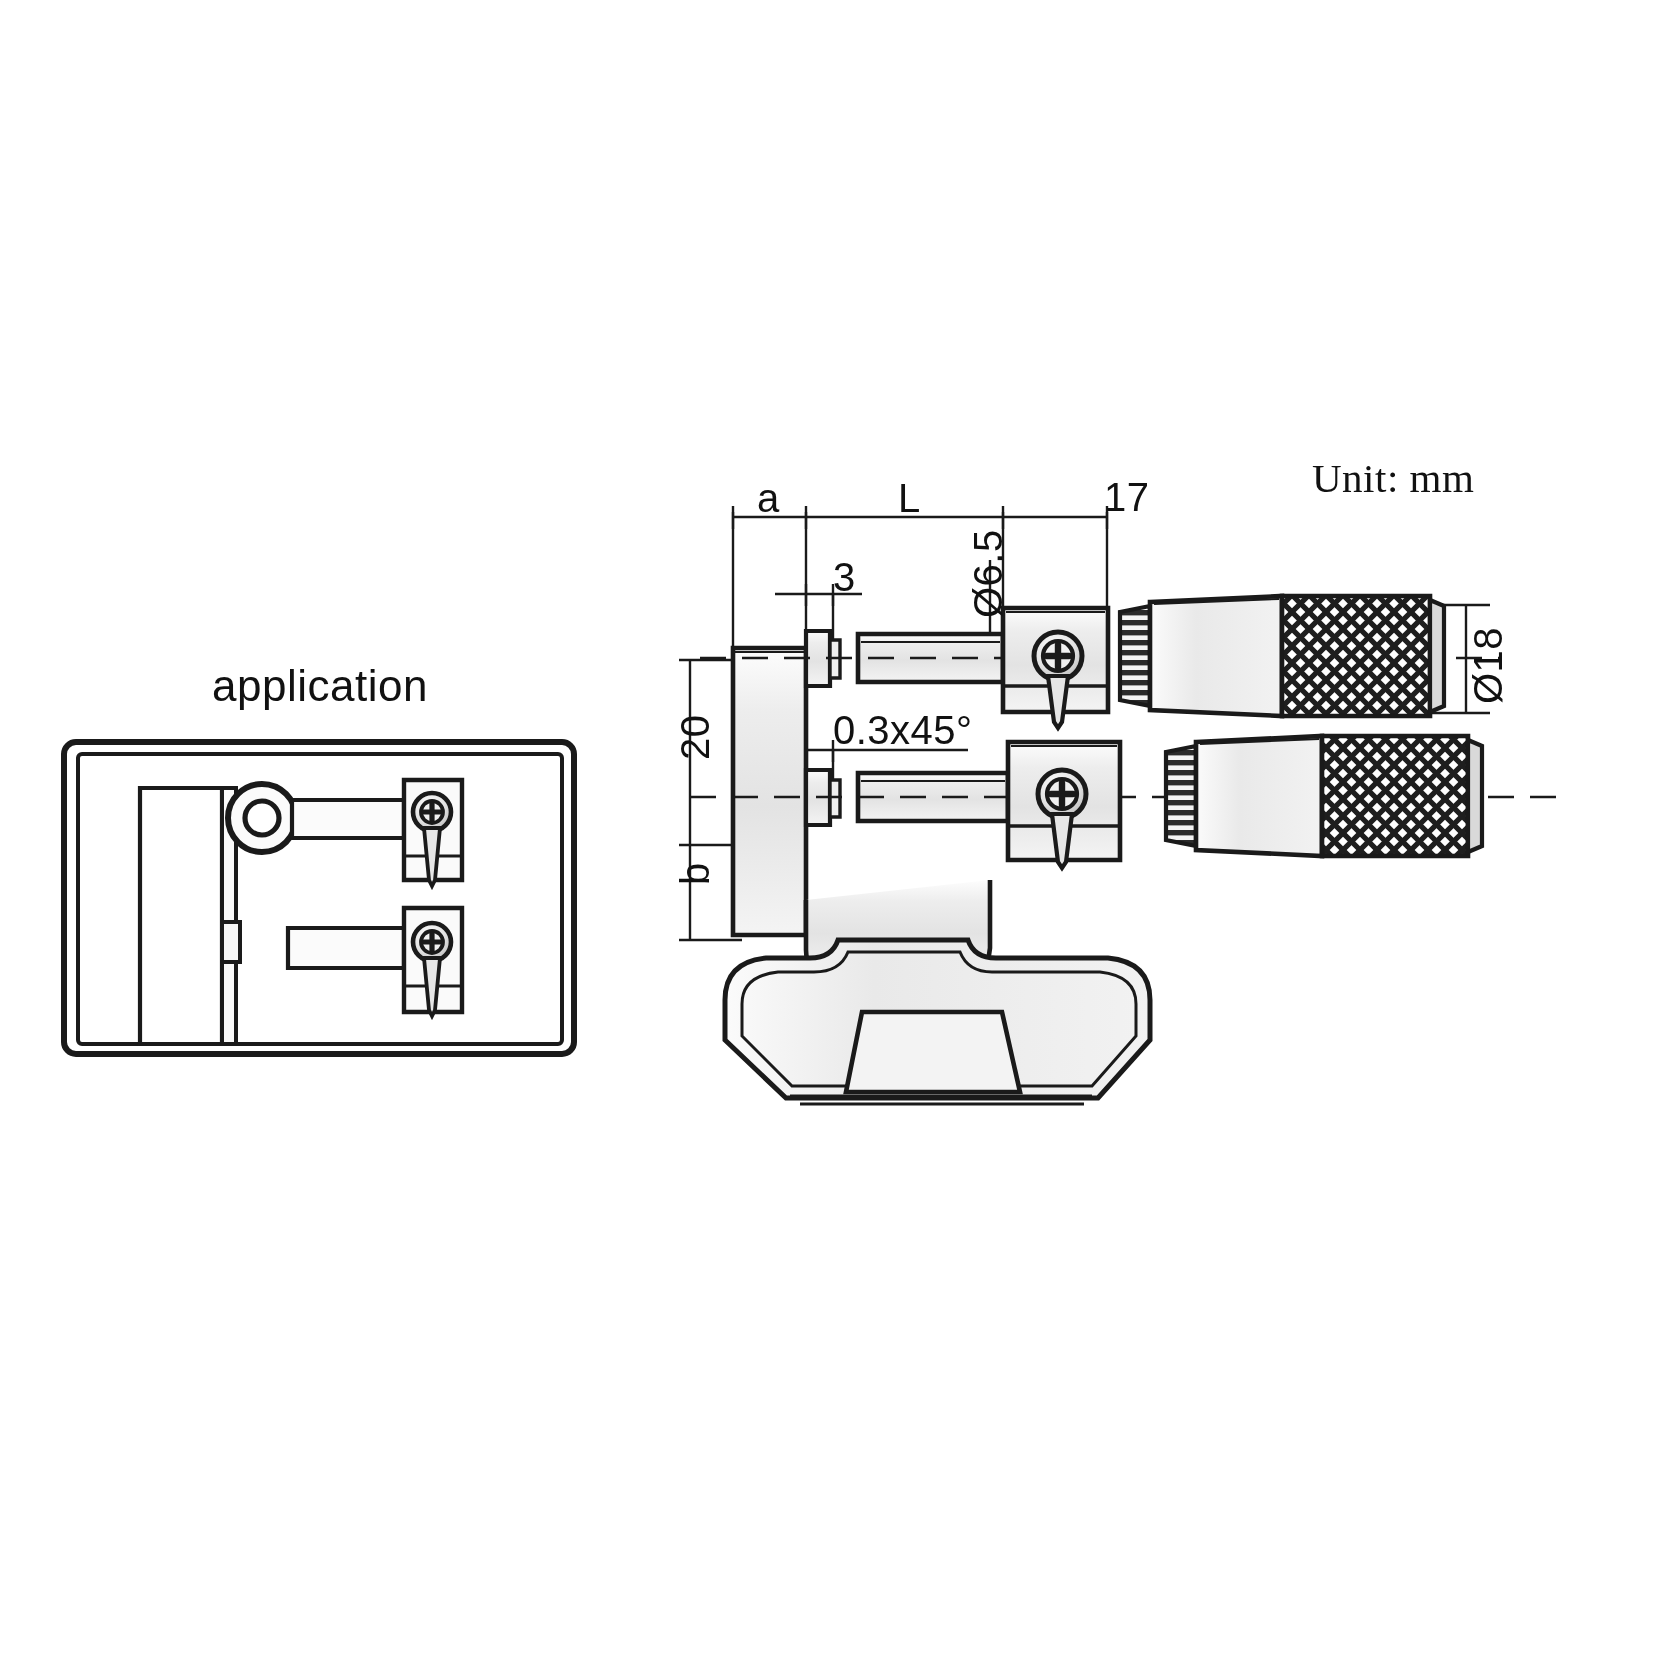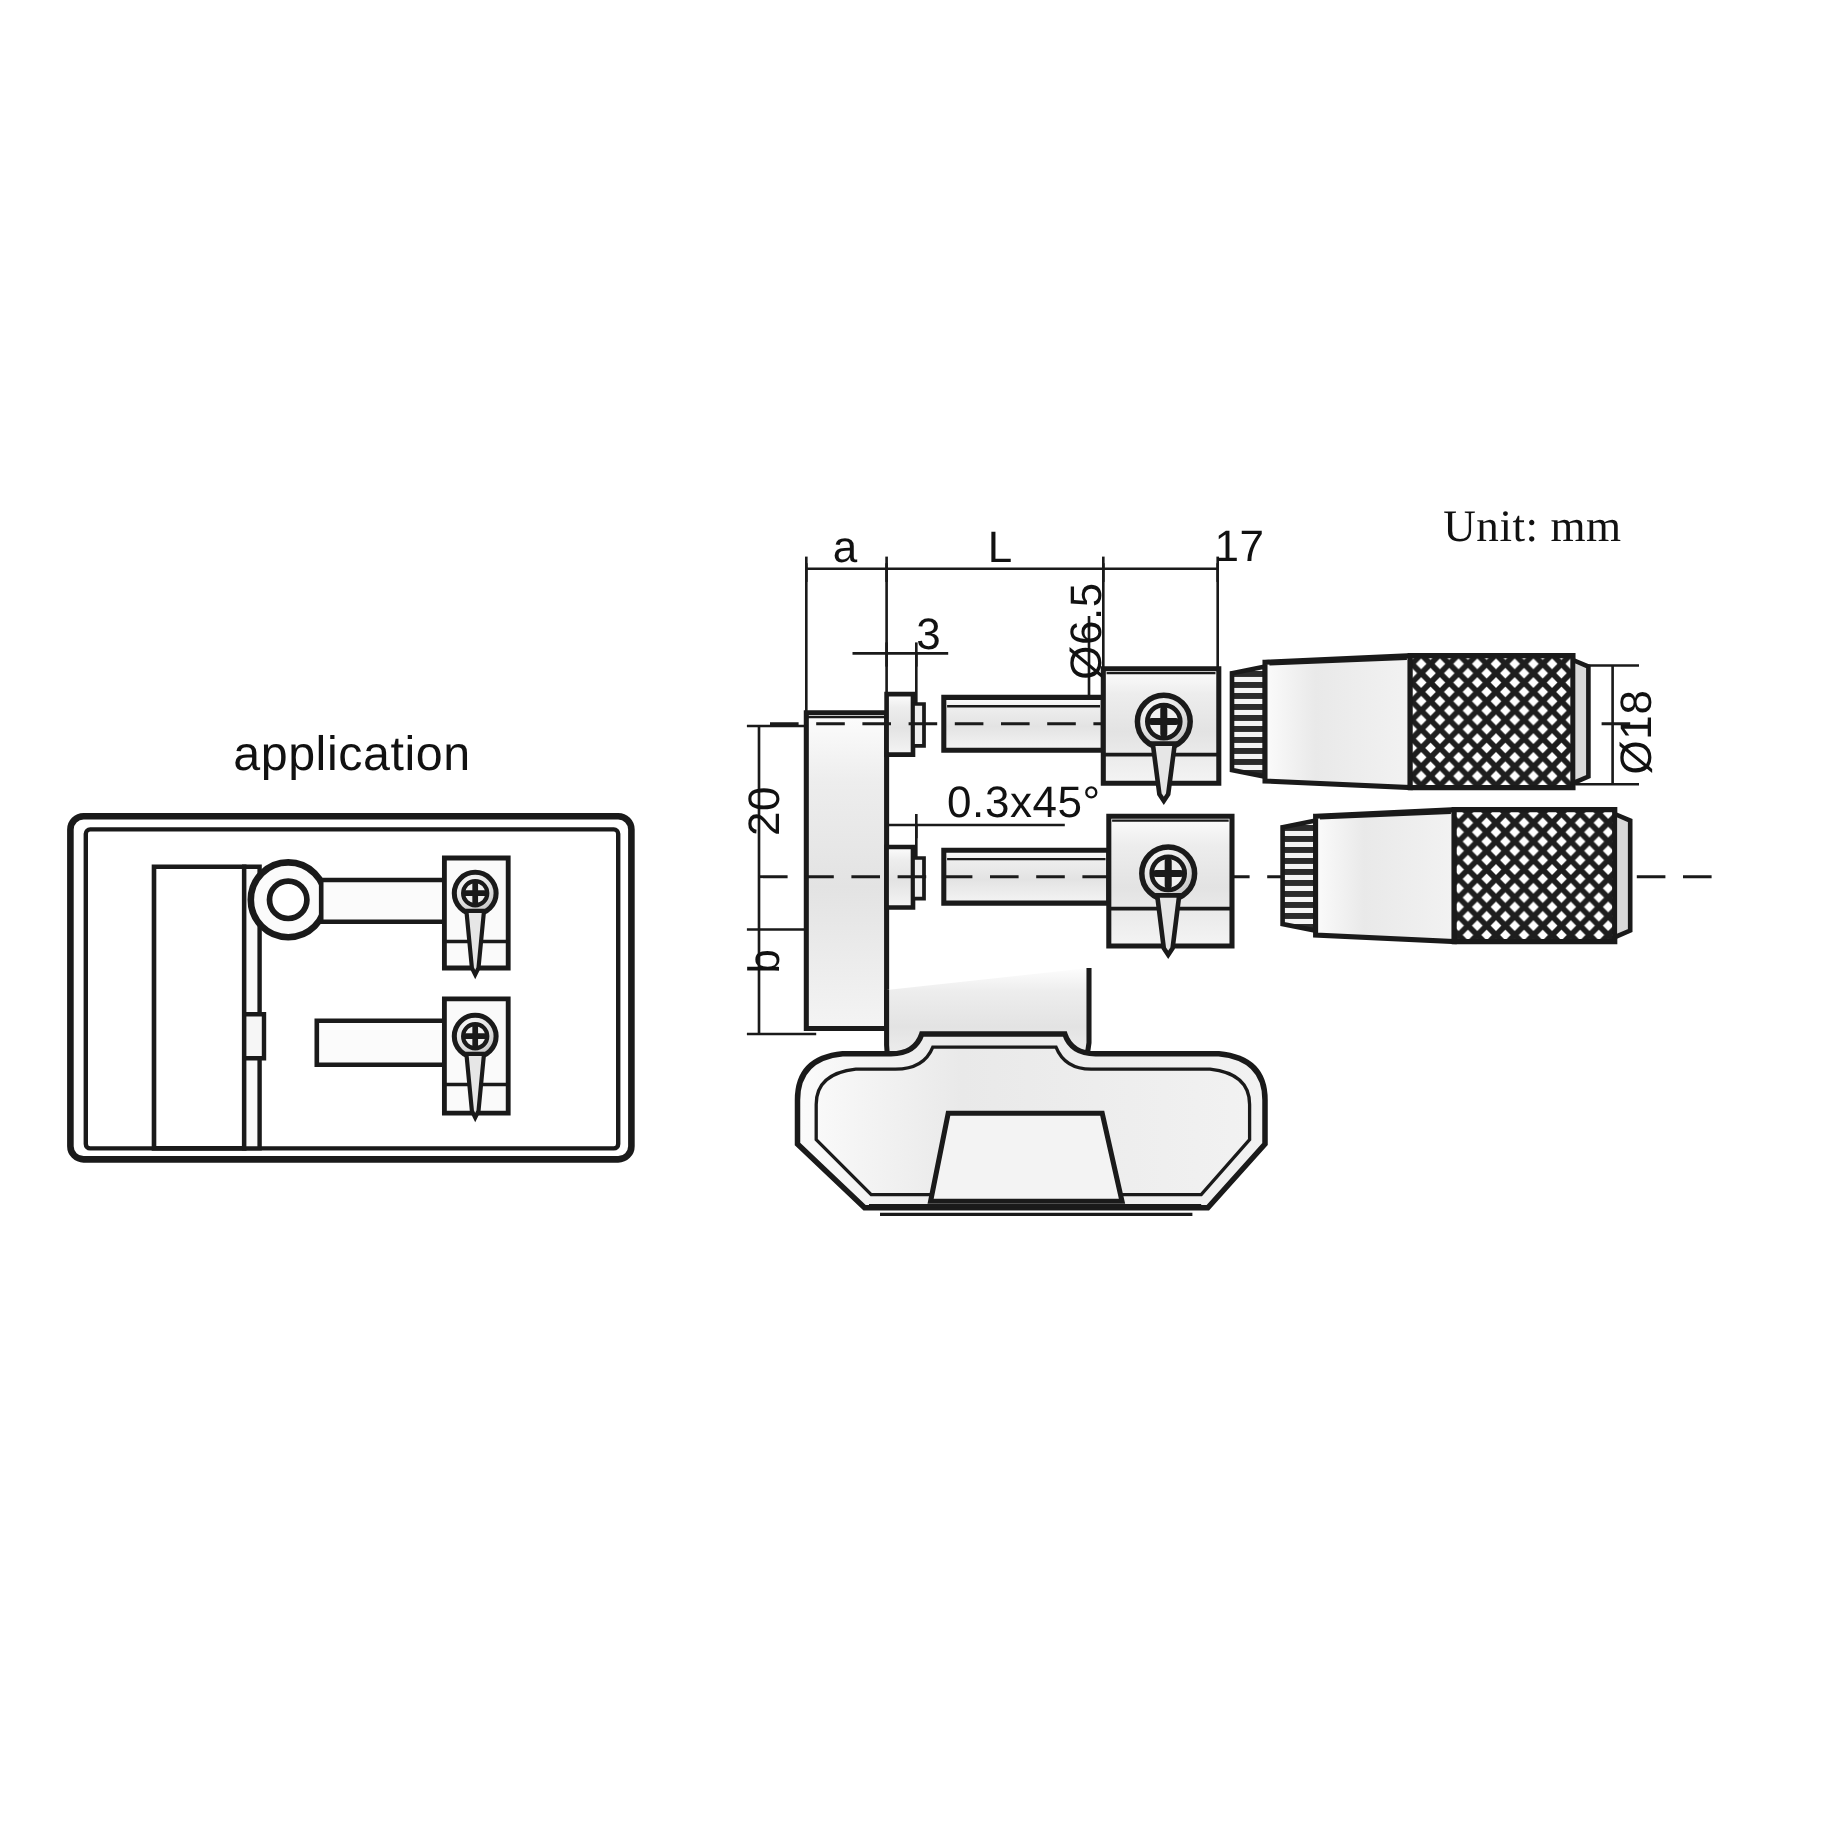--- a/index.html
+++ b/index.html
@@ -34,21 +34,21 @@
     color: #111;
     line-height: 1;
     letter-spacing: 0.5px;
   }
   .lbl-unit   { left: 1312px; top: 458px;  font-size: 41px; font-family: Liberation Serif, serif; }
   .lbl-app    { left: 168px;  top: 664px;  font-size: 44px; margin-left: 44px; }
   .lbl-a      { left: 757px;  top: 478px;  font-size: 40px; }
   .lbl-L      { left: 898px;  top: 478px;  font-size: 40px; }
   .lbl-17     { left: 1104px; top: 477px;  font-size: 40px; }
   .lbl-3      { left: 833px;  top: 557px;  font-size: 40px; }
-  .lbl-chamf  { left: 861px;  top: 710px;  font-size: 40px; }
+  .lbl-chamf  { left: 833px;  top: 710px;  font-size: 40px; }
   .rot {
     transform-origin: 0 0;
     transform: rotate(-90deg);
   }
   .lbl-d65    { left: 968px;  top: 618px;  font-size: 40px; }
   .lbl-d18    { left: 1468px; top: 704px;  font-size: 40px; }
   .lbl-20     { left: 675px;  top: 760px;  font-size: 40px; }
   .lbl-b      { left: 675px;  top: 885px;  font-size: 40px; }
 </style>
 </head>

